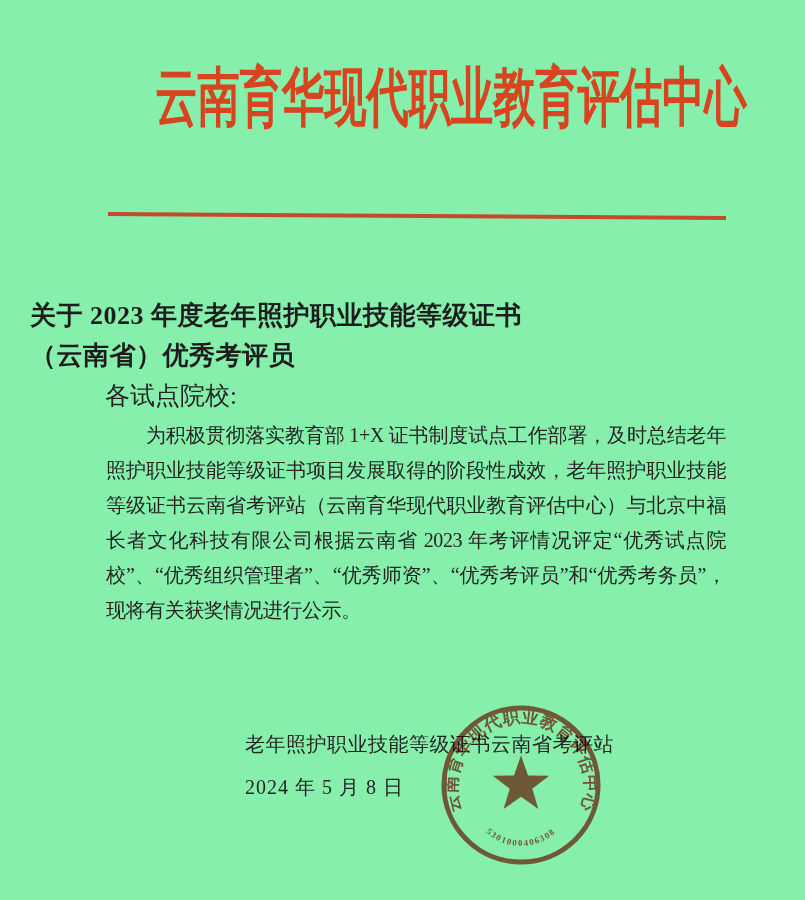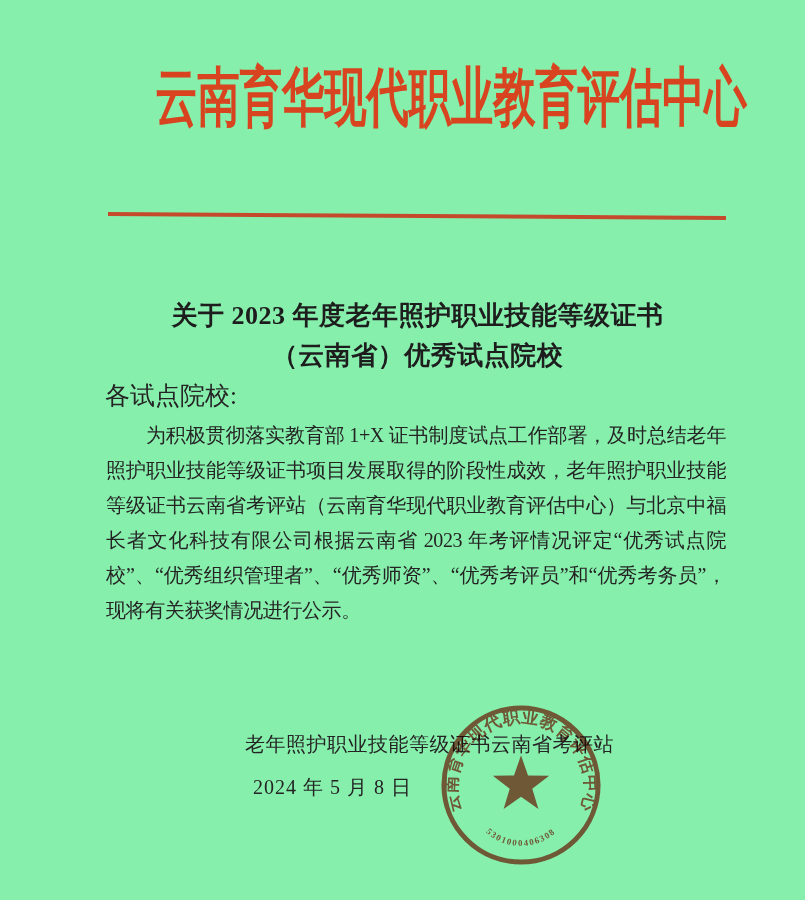--- a/index.html
+++ b/index.html
@@ -46,21 +46,21 @@
     background: #c54a2c;
     transform: rotate(0.35deg);
   }
 
   
   .doc-title {
     position: absolute;
     top: 296px;
     left: 30px;
     width: 775px;
-    text-align: center;
+    text-align: left;
     font-size: 26px;
     line-height: 40px;
     font-weight: bold;
     color: #1d1d1d;
     letter-spacing: 0.5px;
   }
 
   
   .salutation {
     position: absolute;
@@ -100,21 +100,21 @@
     font-size: 20px;
     color: #242424;
   }
   .signature .sig-line {
     line-height: 27px;
     margin: 0 0 16px 0;
     letter-spacing: 0.5px;
   }
   .signature .sig-date {
     line-height: 27px;
-    margin: 8px;
+    margin: 0;
     letter-spacing: 1px;
   }
 
   
   .seal {
     position: absolute;
     left: 437px;
     top: 701px;
     width: 168px;
     height: 168px;
@@ -131,21 +131,21 @@
 <body>
 
 <div class="page">
 
   <div class="letterhead">云南育华现代职业教育评估中心</div>
 
   <div class="red-rule"></div>
 
   <div class="doc-title">
     <div>关于 2023 年度老年照护职业技能等级证书</div>
-    <div>（云南省）优秀试点院校</div>
+    <div>（云南省）优秀考评员</div>
   </div>
 
   <div class="salutation">各试点院校:</div>
 
   <p class="body-paragraph">为积极贯彻落实教育部 1+X 证书制度试点工作部署，及时总结老年照护职业技能等级证书项目发展取得的阶段性成效，老年照护职业技能等级证书云南省考评站（云南育华现代职业教育评估中心）与北京中福长者文化科技有限公司根据云南省 2023 年考评情况评定“优秀试点院校”、“优秀组织管理者”、“优秀师资”、“优秀考评员”和“优秀考务员”，现将有关获奖情况进行公示。</p>
 
 
   <div class="signature">
     <div class="sig-line">老年照护职业技能等级证书云南省考评站</div>
     <div class="sig-date">2024 年 5 月 8 日</div>

